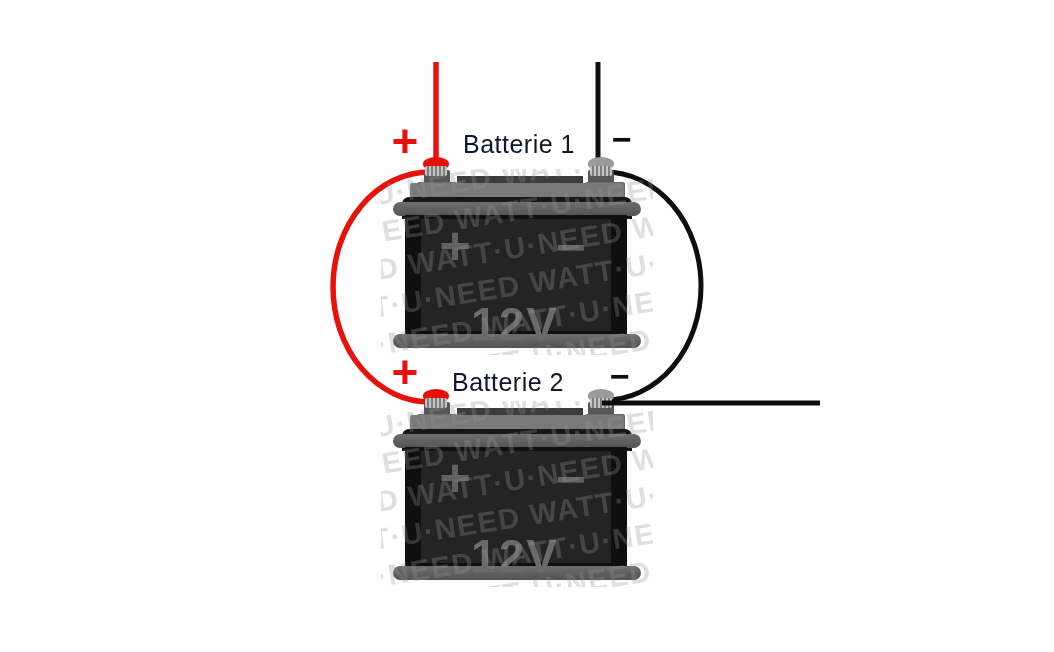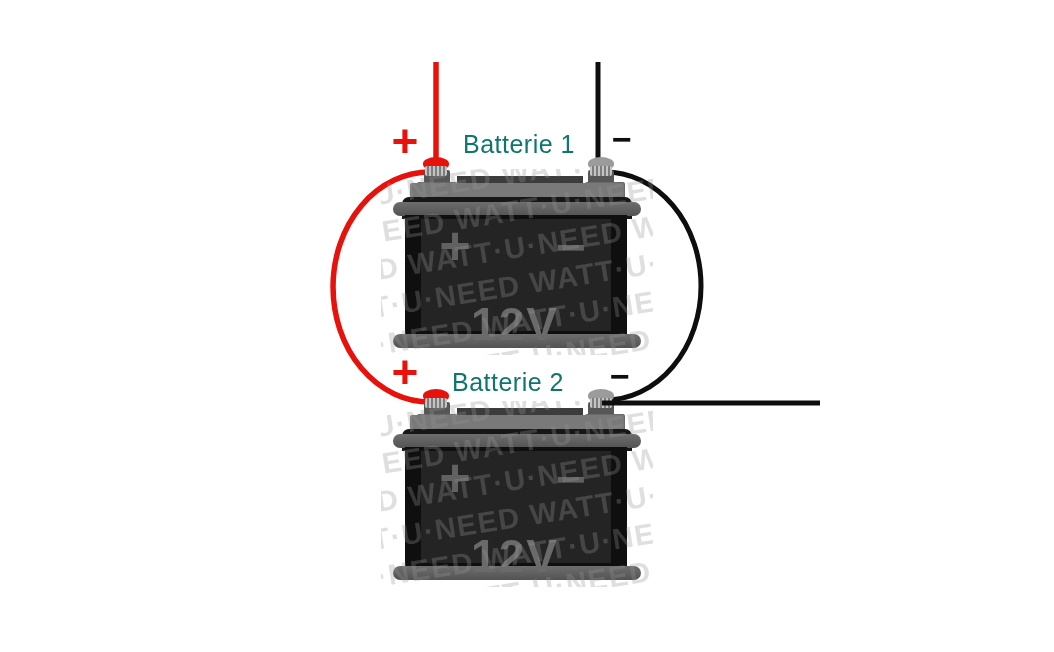--- a/index.html
+++ b/index.html
@@ -38,21 +38,21 @@
   .cap .band{position:absolute;left:2px;top:9px;width:22px;height:10px;border-radius:2px;
              background:repeating-linear-gradient(90deg,#c4c4c4 0 2px,#7d7d7d 2px 4px);}
   
   .watermark{position:absolute;left:-12px;top:12px;width:272px;height:186px;overflow:hidden;z-index:5;pointer-events:none;}
   .wm-rot{position:absolute;left:-40px;top:-24px;width:560px;transform:rotate(-9deg);transform-origin:0 0;}
   .wm-row{white-space:nowrap;font-weight:700;font-size:29px;line-height:37px;
           color:rgba(150,150,150,0.30);letter-spacing:1.5px;}
 
   
   .batt-label{position:absolute;width:150px;height:28px;z-index:6;display:flex;align-items:center;justify-content:center;
-              font-size:25px;color:#0f766e;letter-spacing:0.5px;}
+              font-size:25px;color:#0f172a;letter-spacing:0.5px;}
   .sign{position:absolute;width:40px;height:40px;z-index:6;display:flex;align-items:center;justify-content:center;font-weight:800;}
   .sign.pos{color:var(--pos,#e8120c);font-size:46px;}
   .sign.neg{color:#0e0e0e;font-size:34px;}
 </style>
 </head>
 <body>
 
 <div class="canvas">
 
   <svg class="wire-layer" width="1054" height="652">

